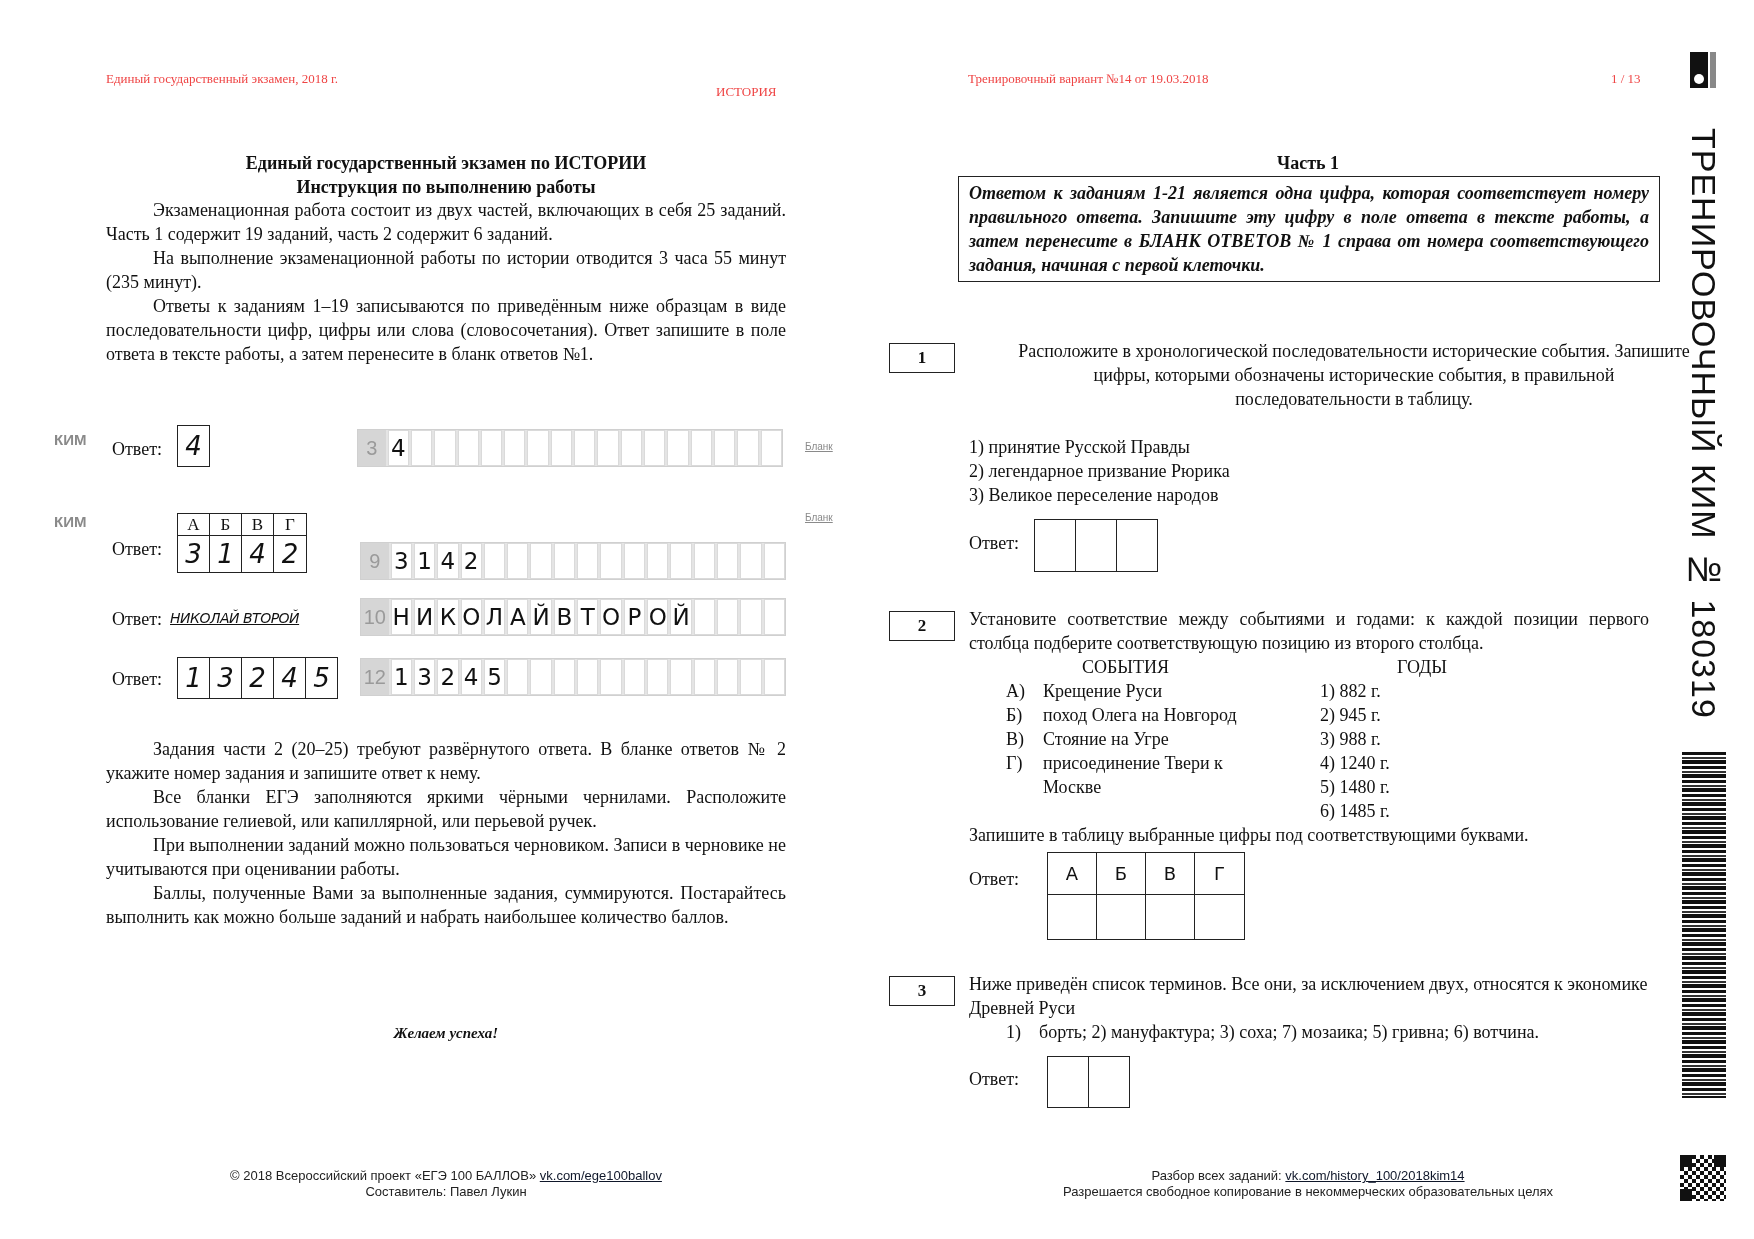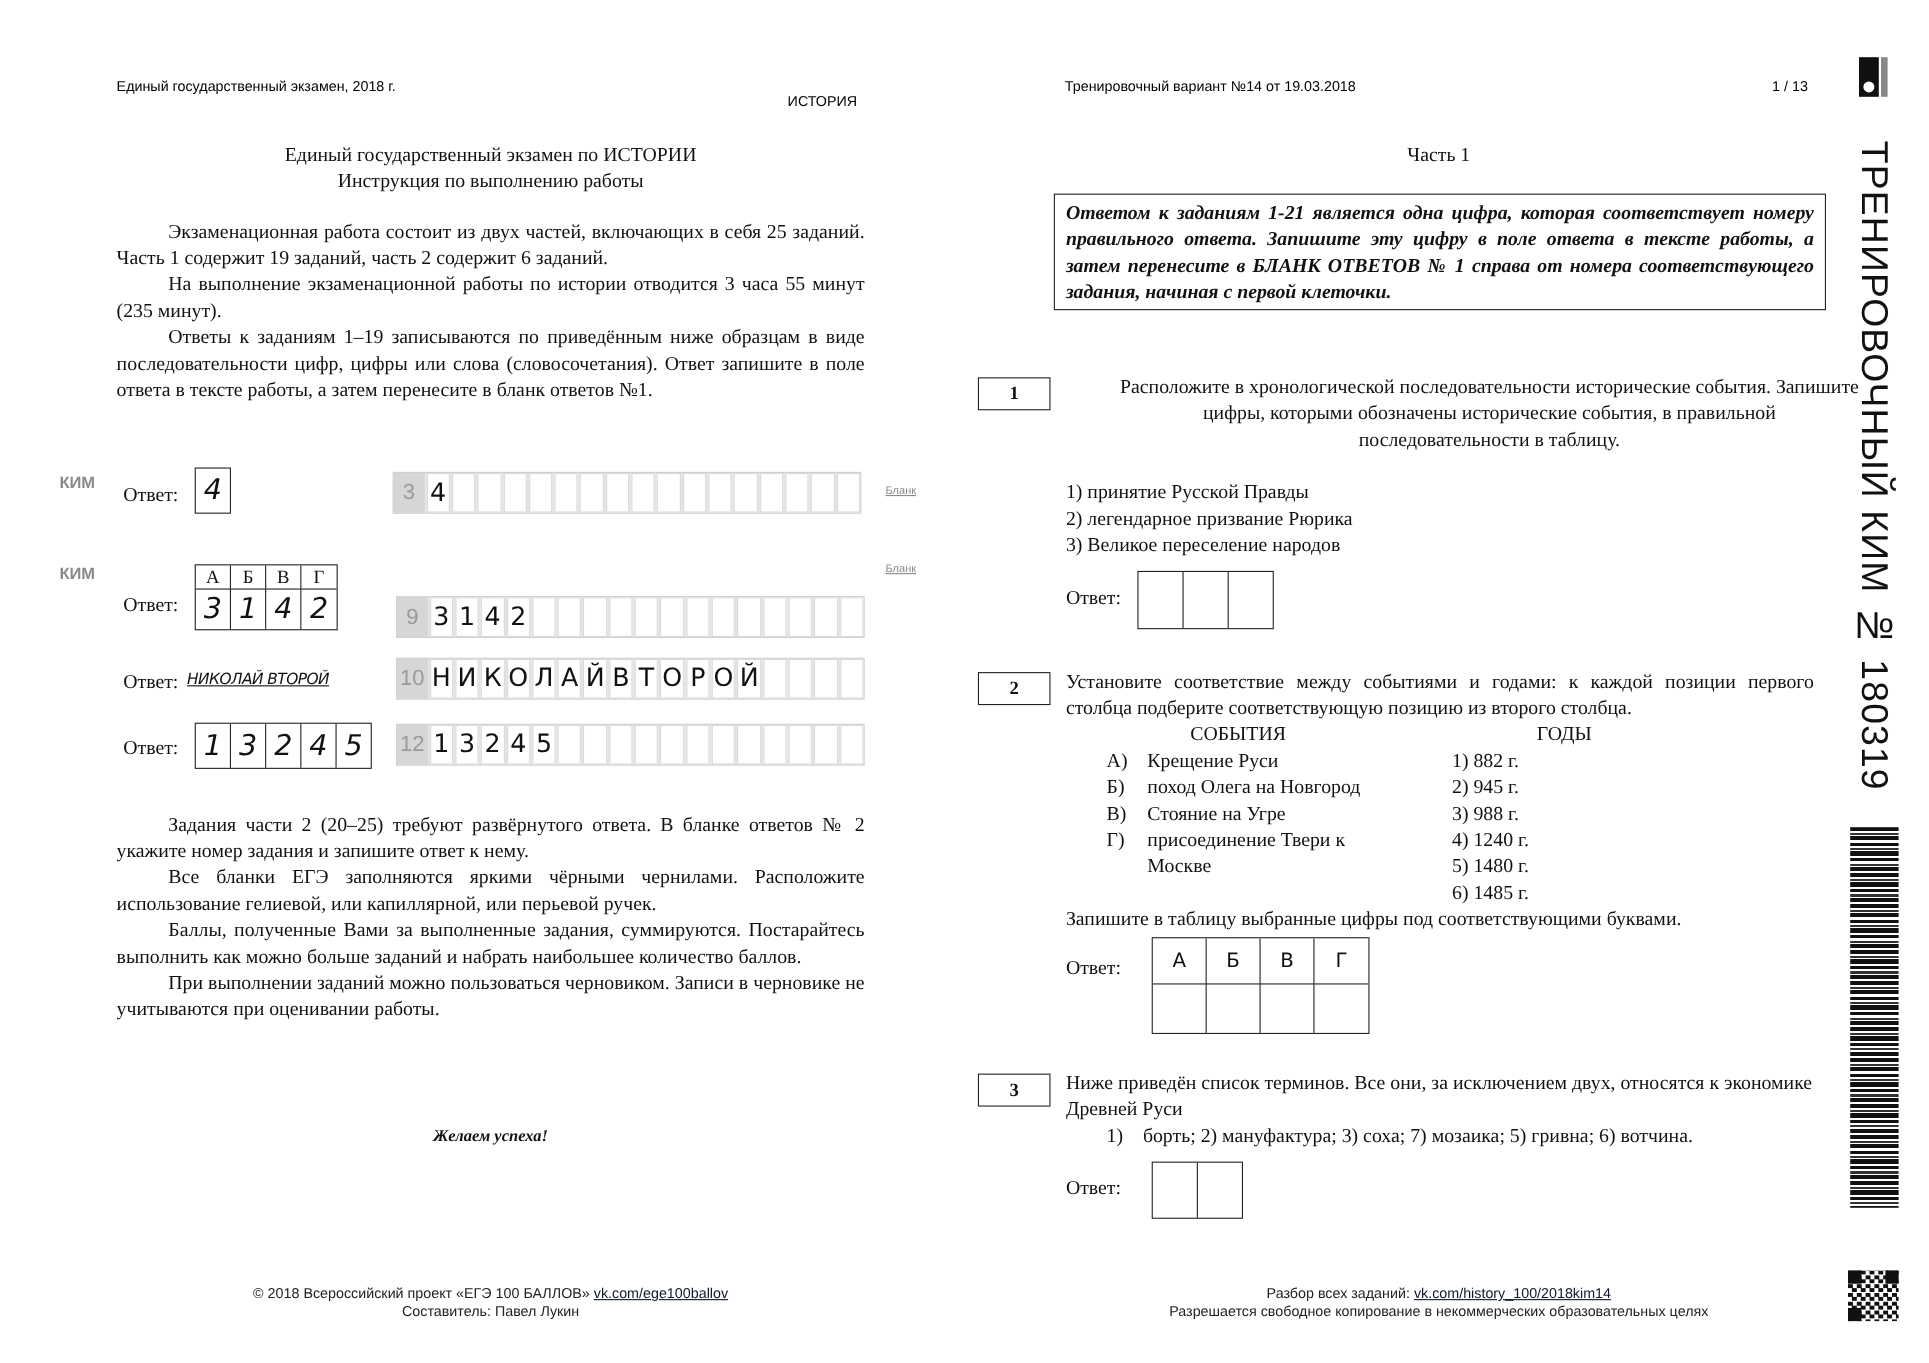--- a/index.html
+++ b/index.html
@@ -1,21 +1,21 @@
 <!DOCTYPE html>
 <html><head>
 <meta charset="utf-8">
 <style>
   html, body { margin:0; padding:0; background:#ffffff; }
   body { width:1754px; height:1239px; position:relative; overflow:hidden; color:#111; font-family:"Liberation Serif", serif; }
   .abs { position:absolute; }
-  .hdr { font-family:Liberation Sans, sans-serif; font-size:13px; color:#000000; }
+  .hdr { font-family:Liberation Serif, serif; font-size:13px; color:#ef4444; }
   .ptxt { font-size:18px; line-height:24px; text-align:justify; }
   .ind { text-indent:47px; margin:0; }
-  .title { font-weight:normal; font-size:18px; text-align:center; line-height:24px; }
+  .title { font-weight:bold; font-size:18px; text-align:center; line-height:24px;margin-top:23px; }
   .kim { font-family:"Liberation Sans", sans-serif; font-size:15px; color:#8a8a8a; font-weight:bold; }
   .otv { font-size:18px; }
   .hbox { border:1.5px solid #222; display:inline-flex; }
   .hcell { width:31px; height:40px; border-right:1.5px solid #222; display:flex; align-items:center; justify-content:center; font-family:"DejaVu Sans", sans-serif; font-style:italic; font-size:26px; }
   .hcell:last-child { border-right:none; }
   .strip { display:flex; height:36px; background:#e4e4e4; border:1px solid #d0d0d0; }
   .strip .num { width:30px; display:flex; align-items:center; justify-content:center; font-family:"Liberation Sans", sans-serif; font-size:20px; color:#9a9a9a; background:#d6d6d6; }
   .strip .c { width:21px; margin-left:2px; background:#fff; border:1px solid #dadada; display:flex; align-items:center; justify-content:center; font-family:"DejaVu Sans", sans-serif; font-size:23px; color:#111; }
   .blank { font-family:"Liberation Sans", sans-serif; font-size:10px; color:#8a8a8a; text-decoration:underline; }
   .instr { border:1.5px solid #222; padding:4px 10px; font-style:italic; font-weight:bold; font-size:18px; line-height:24px; text-align:justify; box-sizing:border-box; }
@@ -155,22 +155,22 @@
     <div class="c"></div>
     <div class="c"></div>
     <div class="c"></div>
     <div class="c"></div>
     <div class="c"></div>
 </div>
 
 <div class="abs ptxt" style="left:106px; top:737px; width:680px;">
   <p class="ind">Задания части 2 (20–25) требуют развёрнутого ответа. В бланке ответов № 2 укажите номер задания и запишите ответ к нему.</p>
   <p class="ind">Все бланки ЕГЭ заполняются яркими чёрными чернилами. Расположите использование гелиевой, или капиллярной, или перьевой ручек.</p>
+  <p class="ind">При выполнении заданий можно пользоваться черновиком. Записи в черновике не учитываются при оценивании работы.</p>
   <p class="ind">Баллы, полученные Вами за выполненные задания, суммируются. Постарайтесь выполнить как можно больше заданий и набрать наибольшее количество баллов.</p>
-  <p class="ind">При выполнении заданий можно пользоваться черновиком. Записи в черновике не учитываются при оценивании работы.</p>
 </div>
 
 <div class="abs" style="left:106px; top:1025px; width:680px; text-align:center; font-style:italic; font-weight:bold; font-size:15px;">Желаем успеха!</div>
 
 <div class="abs foot" style="left:106px; top:1168px; width:680px;">
   <div><span>© 2018 Всероссийский проект «ЕГЭ 100 БАЛЛОВ»</span> <a class="link">vk.com/ege100ballov</a></div>
   <div>Составитель: Павел Лукин</div>
 </div>
 
 <div class="abs title" style="left:958px; top:128px; width:700px;">Часть 1</div>

